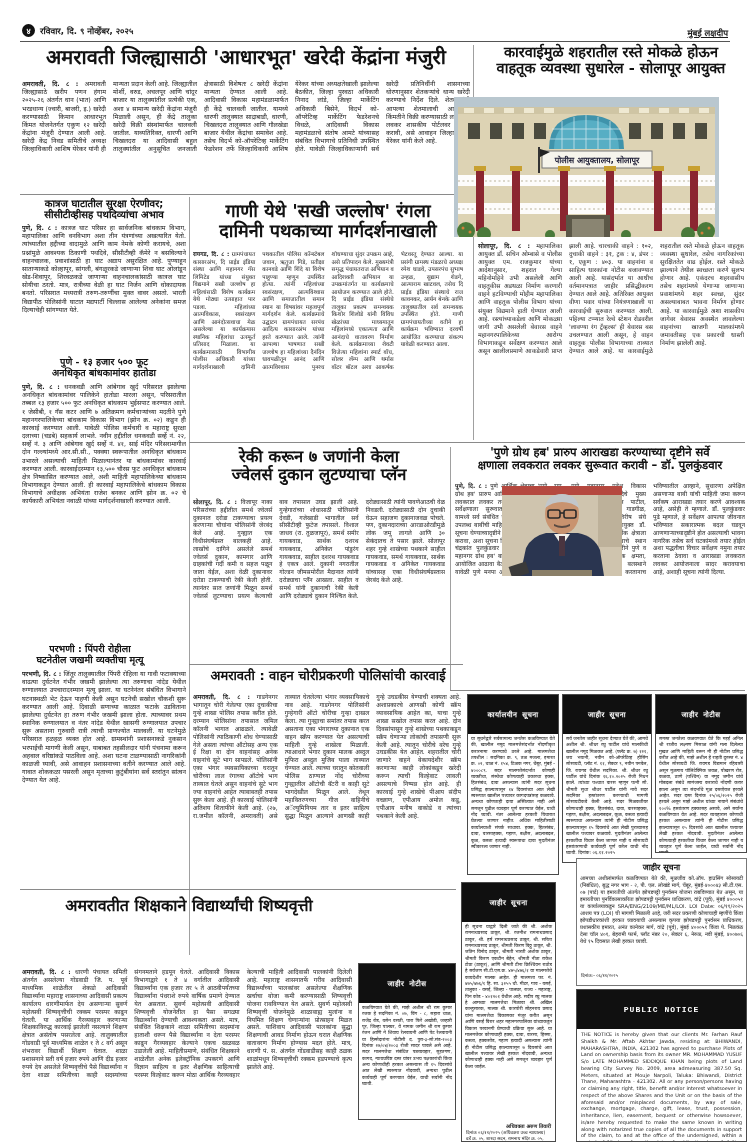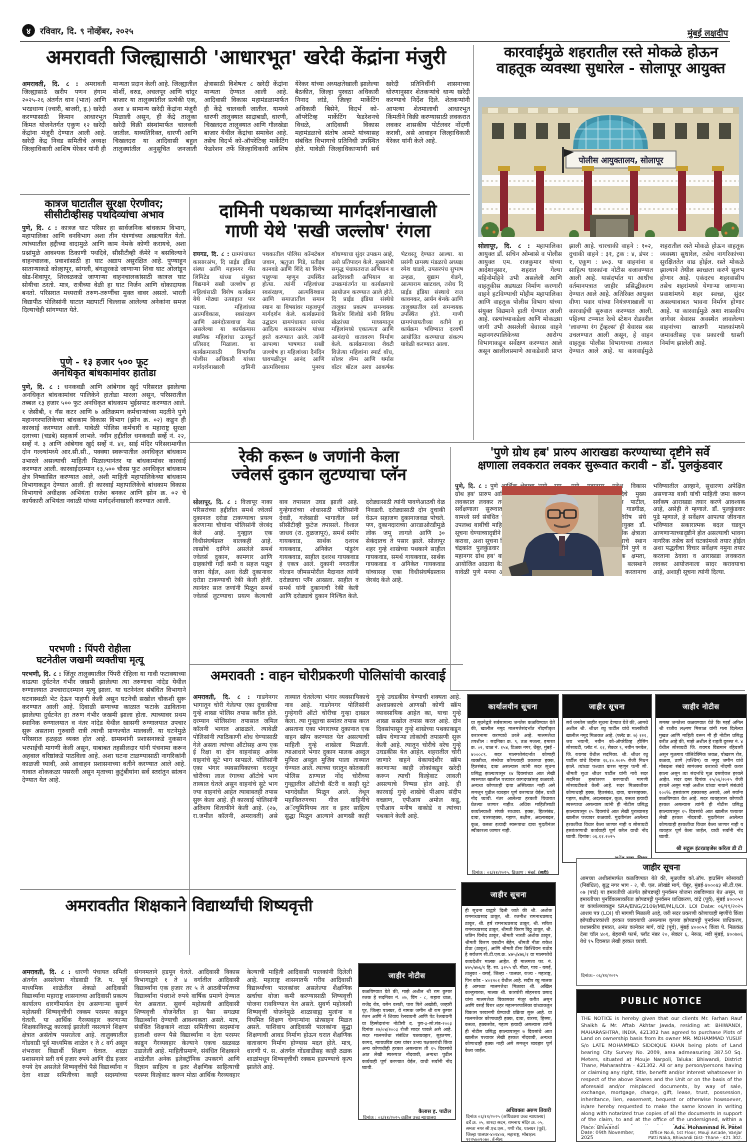--- a/index.html
+++ b/index.html
@@ -15,21 +15,21 @@
   .edition{font-size:8.5px;font-weight:bold;}
   
   .hl{font-weight:bold;text-align:center;line-height:1.12;color:#111;}
   
   .bt{font-size:6.3px;line-height:1.3;text-align:justify;overflow:hidden;column-gap:7px;}
   .bt .dl{font-weight:bold;}
   .c5{column-count:5;}.c4{column-count:4;}.c3{column-count:3;}
   
   .notice{position:absolute;border:1px solid #4a4a4a;background:#fff;overflow:hidden;}
   .notice .bar{background:#101010;color:#fff;text-align:center;font-size:7px;font-weight:bold;
-               padding:7px 0;letter-spacing:.5px;}
+               padding:15px 0;letter-spacing:.5px;font-family:Liberation Mono, monospace;}
   .notice .plain{color:#111;text-align:center;font-size:8px;font-weight:bold;padding:2px 0 1px;}
   .notice .nb{font-size:4.7px;line-height:1.35;text-align:justify;padding:2px 3px;overflow:hidden;}
   .notice .nsign{font-size:5.2px;font-weight:bold;text-align:right;padding:0 4px;}
   .notice .nfoot{font-size:4.5px;text-align:left;padding:0 4px 2px;line-height:1.3;}
   .pn-body{font-size:4.9px;line-height:1.38;text-align:justify;padding:2px 4px;overflow:hidden;height:108px;}
   .pn-foot{display:flex;justify-content:space-between;font-size:4.8px;padding:0 4px 2px;}
   .pn-foot .adv{font-weight:bold;text-align:right;}
   svg{display:block;}
 </style>
 </head>
@@ -49,21 +49,21 @@
     <span class="dl">अमरावती, दि. ८ :</span>
     <span>अमरावती जिल्ह्यासाठे खरीप पणन हंगाम २०२५-२६ अंतर्गत धान (भात) आणि भरडधान्य (ज्वारी, बाजरी, इ.) खरेदी करण्यासाठी किमान आधारभूत किंमत योजनेतर्गत एकूण १२ खरेदी केंद्रांना मंजुरी देण्यात आली आहे. खरेदी केंद्र निवड समितीचे अध्यक्ष जिल्हाधिकारी आशिष येरेकर यांनी ही मान्यता प्रदान केली आहे. जिल्ह्यातील मोर्शी, वरुड, अचलपूर आणि चांदूर बाजार या तालुक्यांतील प्रत्येकी एक, अशा ४ सामान्य खरेदी केंद्रांना मंजुरी मिळाली असून, ही केंद्रे तालुका खरेदी विक्री संस्थांमार्फत चालवली जातील. याव्यतिरिक्त, धारणी आणि चिखलदरा या आदिवासी बहुल तालुक्यांतील अनुसूचित जनजाती क्षेत्रासाठी विशेषतः ८ खरेदी केंद्रांना मान्यता देण्यात आली आहे. आदिवासी विकास महामंडळामार्फत ही केंद्रे चालवली जातील. यामध्ये धारणी तालुक्यात साद्राबाडी, धारणी, चिखलदरा तालुक्यात आणि गौलखेडा बाजार येथील केंद्रांचा समावेश आहे. तसेच विदर्भ को-ऑपरेटिव्ह मार्केटिंग फेडरेशन तर्फे जिल्हाधिकारी आशिष येरेकर यांच्या अध्यक्षतेखाली झालेल्या बैठकीत, जिल्हा पुरवठा अधिकारी निनाद लांडे, जिल्हा मार्केटिंग अधिकारी बिसेने, विदर्भ को-ऑपरेटिव्ह मार्केटिंग फेडरेशनचे विधळे, आदिवासी विकास महामंडळाचे संतोष आमटे यांच्यासह संबंधित विभागाचे प्रतिनिधी उपस्थित होते. यावेळी जिल्हाधिकाऱ्यांनी सर्व खरेदी प्रतिनिधींनी शासनाच्या धोरणानुसार शेतकऱ्यांचे धान्य खरेदी करण्याचे निर्देश दिले. शेतकऱ्यांनी आपल्या शेतमालाची आधारभूत किंमतीने विक्री करण्यासाठी लवकरात लवकर शासकीय पोर्टलवर नोंदणी करावी, असे आवाहन जिल्हाधिकारी येरेकर यांनी केले आहे.</span>
   </div>
   <div class="vr" style="left:473px;top:45px;height:395px;"></div>
   <div class="hr" style="left:20px;top:194px;width:450px;"></div>
 
   <div class="abs hl" style="left:479px;top:44px;width:264px;font-size:14.5px;">
     <div>कारवाईमुळे शहरातील रस्ते मोकळे होऊन</div>
     <div>वाहतूक व्यवस्था सुधारेल - सोलापूर आयुक्त</div>
   </div>
-  <div class="abs" style="left:478px;top:97px;width:265px;height:112px;">
+  <div class="abs" style="left:454px;top:97px;width:265px;height:112px;">
     <svg width="265" height="140" viewBox="0 0 265 140">
       <rect x="0" y="0" width="265" height="140" fill="#b9c7cf"></rect>
       <rect x="4" y="14" width="257" height="126" fill="#ddd3b4"></rect>
       <rect x="4" y="10" width="257" height="7" fill="#cfc5a4"></rect>
       <g fill="#efe9d2">
         <rect x="10" y="11" width="10" height="5"></rect>
           <rect x="30" y="11" width="10" height="5"></rect>
           <rect x="50" y="11" width="10" height="5"></rect>
           <rect x="70" y="11" width="10" height="5"></rect>
           <rect x="90" y="11" width="10" height="5"></rect>
@@ -165,22 +165,22 @@
   <div class="abs hl" style="left:8px;top:644px;width:164px;font-size:9.5px;">
     <div>परभणी : पिंपरी रोहीला</div>
     <div>घटनेतील जखमी व्यक्तीचा मृत्यू</div>
   </div>
   <div class="abs bt" style="left:22px;top:670px;width:164px;height:210px;">
     <span class="dl">परभणी, दि. ८ :</span>
     <span>जिंतूर तालुक्यातील पिंपरी रोहिला या गावी फटाक्याच्या वाढत्या दुर्घटनेत गंभीर जखमी झालेल्या त्या तरुणाचा नांदेड येथील रुग्णालयात उपचारादरम्यान मृत्यू झाला. या घटनेनंतर संबंधित विभागाने घटनास्थळी भेट देऊन पाहणी केली असून घटनेची सखोल चौकशी सुरू करण्यात आली आहे. दिवाळी सणाच्या काळात फटाके उडविताना झालेल्या दुर्घटनेत हा तरुण गंभीर जखमी झाला होता. त्याच्यावर प्रथम स्थानिक रुग्णालयात व नंतर नांदेड येथील खासगी रुग्णालयात उपचार सुरू असताना गुरुवारी रात्री त्याची प्राणज्योत मालवली. या घटनेमुळे परिसरात हळहळ व्यक्त होत आहे. ग्रामस्थांनी प्रशासनाकडे नुकसान भरपाईची मागणी केली असून, याबाबत तहसीलदार यांनी पंचनामा करून अहवाल वरिष्ठांकडे पाठविला आहे. अशा घटना टाळण्यासाठी नागरिकांनी काळजी घ्यावी, असे आवाहन प्रशासनाच्या वतीने करण्यात आले आहे. गावात शोककळा पसरली असून मृताच्या कुटुंबीयांना सर्व स्तरांतून सांत्वन देण्यात येत आहे.</span>
   </div>
 
   <div class="abs hl" style="left:193px;top:201px;width:270px;font-size:18px;">
+    <div>गाणी येथे 'सखी जल्लोष' रंगला</div>
     <div>दामिनी पथकाच्या मार्गदर्शनाखाली</div>
-    <div>गाणी येथे 'सखी जल्लोष' रंगला</div>
   </div>
   <div class="abs bt c4" style="left:193px;top:251px;width:270px;height:187px;font-size:5.8px;">
     <span class="dl">रायगड, दि. ८ :</span>
     <span>ग्रामपंचायत कासारअंभ, दि प्राईड इंडिया संस्था आणि महानगर गॅस लिमिटेड यांच्या संयुक्त विद्यमाने सखी जल्लोष हा महिलांसाठी विशेष कार्यक्रम येथे मोठ्या उत्साहात पार पडला. महिलांच्या आत्मविकास, स्वसंरक्षण आणि आनंदोत्सवाचा मेळ असलेल्या या कार्यक्रमास स्थानिक महिलांचा उत्स्फूर्त प्रतिसाद मिळाला. या कार्यक्रमासाठी विभागीय पोलीस अधिकारी यांच्या मार्गदर्शनाखाली दामिनी पथकातील पोलिस कॉन्स्टेबल जवान, ऋतुजा गिडे, प्रतीक्षा कानवडे आणि शिंदे या विशेष पाहुण्या म्हणून उपस्थित होत्या. त्यांनी महिलांच्या स्वसंरक्षण, आत्मविश्वास आणि समाजातील समान स्थान या विषयांवर महत्वपूर्ण मार्गदर्शन केले. कार्यक्रमाचे उद्घाटन ग्रामपंचायत सरपंच आदित्य कासारअंभ यांच्या हस्ते करण्यात आले. त्यांनी आपल्या भाषणात सखी जल्लोष हा महिलांच्या दैनंदिन धावपळीतून आनंद आणि आत्मविश्वास पुनश्च शोधण्याचा सुंदर उपक्रम आहे, असे प्रतिपादन केले. मुख्यमंत्री समृद्ध पंचायतराज अभियान व आदिशक्ती अभियान या उपक्रमांतर्गत या कार्यक्रमाचे आयोजन करण्यात आले होते. दि प्राईड इंडिया संस्थेचे तालुका प्रकल्प समन्वयक किशोर शिलोडे यांनी विविध खेळांच्या माध्यमातून महिलांमध्ये एकात्मता आणि आनंदाचे वातावरण निर्माण केले. कार्यक्रमाच्या शेवटी विजेत्या महिलांना स्मार्ट वॉच, सोलर लॅम्प आणि थर्मास वॉटर बॉटल अशा आकर्षक भेटवस्तू देण्यात आल्या. या प्रसंगी ग्रामस्थ मंडळाचे अध्यक्ष रमेश धाडवे, उपसरपंच सुभाष उन्हळ, सुद्याम शेडगे, आत्माराम खाटवल, तसेच दि प्राईड इंडिया संस्थाचे राज कावनकर, आर्यन बेनके आणि तालुक्यातील सर्व समन्वयक उपस्थित होते. गाणी ग्रामपंचायतीच्या वतीने हा कार्यक्रम भविष्यात दरवर्षी आयोजित करण्याचा संकल्प यावेळी करण्यात आला.</span>
   </div>
   <div class="hr" style="left:189px;top:442px;width:556px;"></div>
 
   <div class="abs hl" style="left:193px;top:448px;width:252px;font-size:16.5px;">
     <div>रेकी करून ७ जणांनी केला</div>
     <div>ज्वेलर्स दुकान लुटण्याचा प्लॅन</div>

